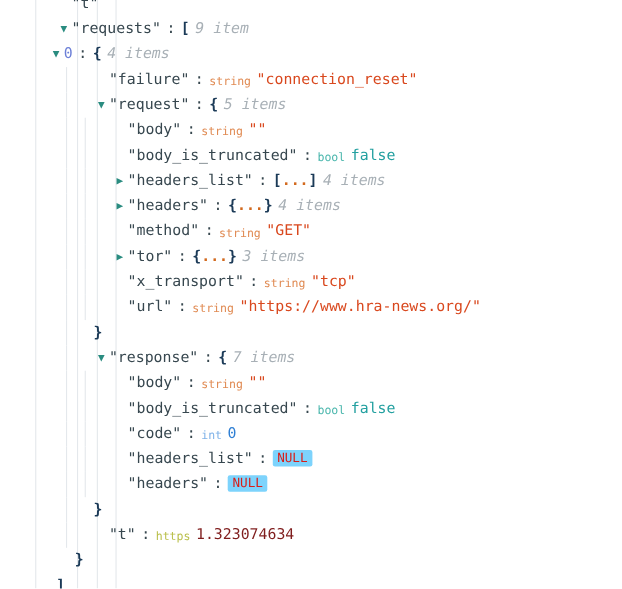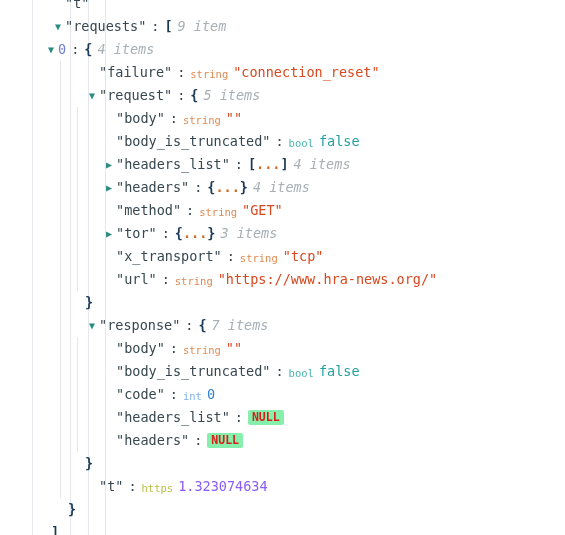--- a/index.html
+++ b/index.html
@@ -107,27 +107,27 @@
     vertical-align: -1px;
   }
   .t-string { color: #e08a52; }
   .t-bool   { color: #49b6ac; }
   .t-int    { color: #7fb2e8; }
   .t-float  { color: #b9bf4a; }
 
   .v-string { color: #d9481e; }
   .v-bool   { color: #23a0a0; }
   .v-int    { color: #2f7fd4; }
-  .v-float  { color: #8b5cf6; }
+  .v-float  { color: #7f1d1d; }
 
   .null {
     display: inline-block;
-    background: #86efac;
+    background: #7dd3fc;
     color: #d91e18;
-    font-weight: bold;
+    font-weight: normal;
     font-size: 11.5px;
     padding: 0 4px;
     border-radius: 2px;
     line-height: 15px;
     vertical-align: 1px;
   }
   .sp { display: inline-block; width: 5px; }
 </style>
 </head>
 <body>

